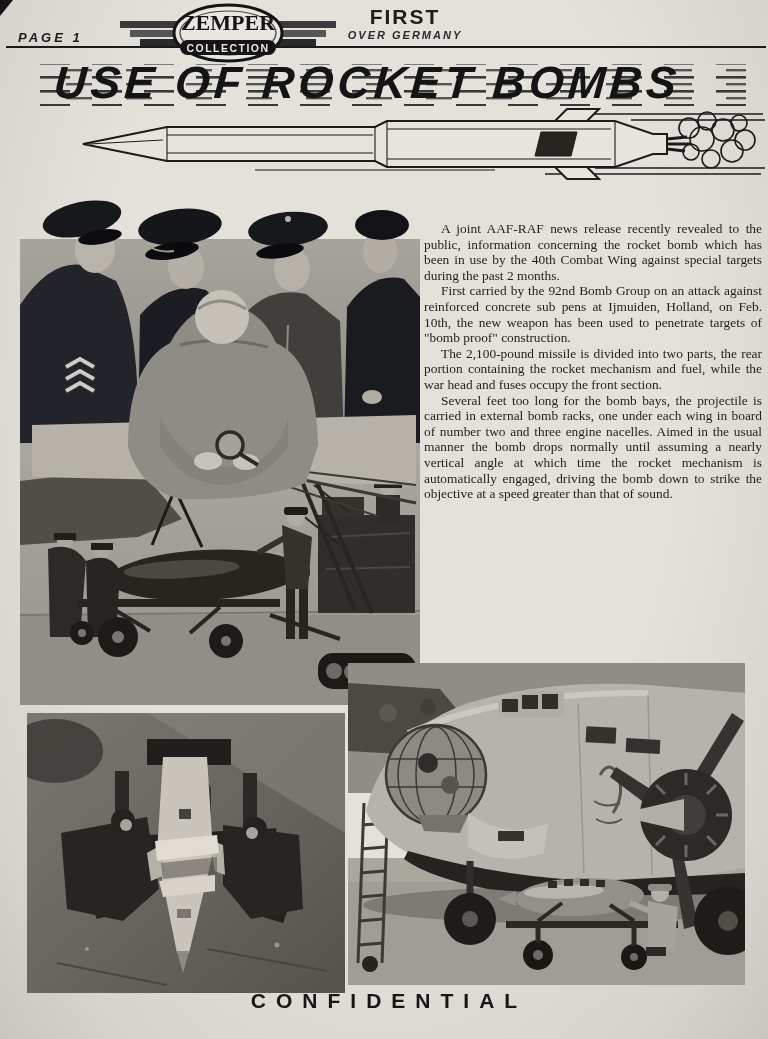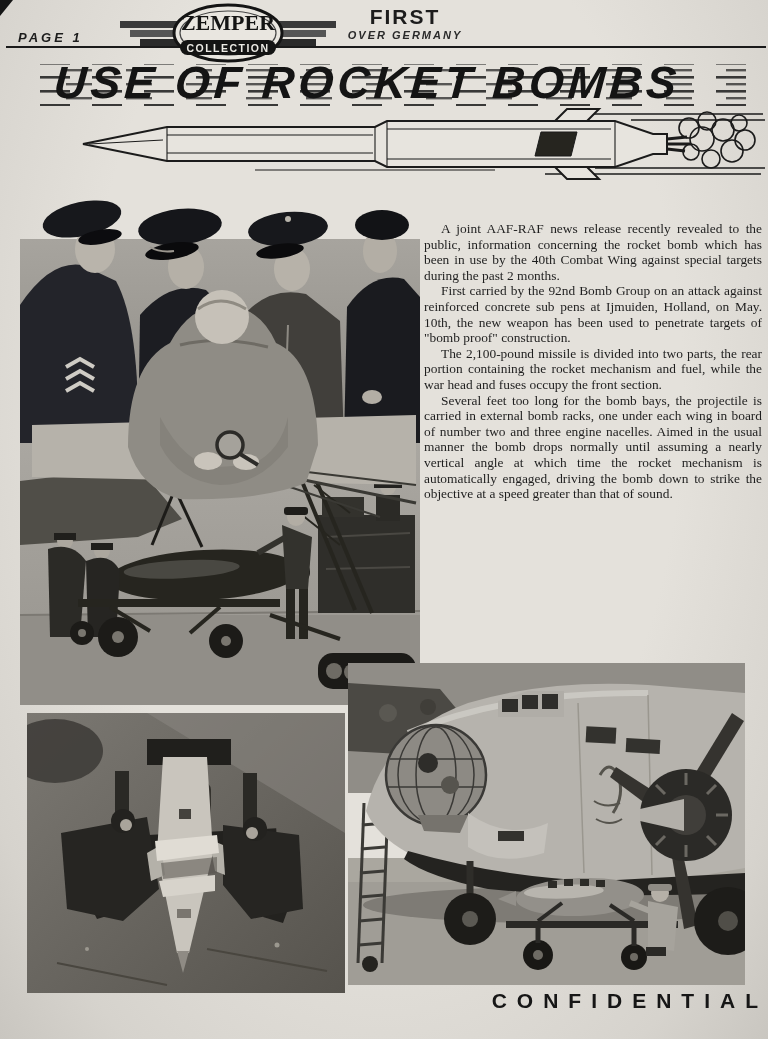--- a/index.html
+++ b/index.html
@@ -22,21 +22,21 @@
   .headline{
     position:absolute;left:14px;top:1px;margin:0;white-space:nowrap;
     font-family:"Liberation Sans",sans-serif;font-style:italic;font-weight:bold;
     font-size:45px;letter-spacing:4px;transform:skewX(-4deg);color:#141414;
   }
   
   .article{left:424px;top:184px;width:338px;font-family:Liberation Serif, serif;
     font-size:13.4px;line-height:15.6px;text-align:justify;color:#1e1e1e;margin-top:37px;}
   .article p{margin:0;text-indent:17px;}
   
-  .footer{left:0;top:989px;width:768px;text-align:right;}
+  .footer{left:0;top:989px;width:768px;text-align:center;}
   .footer span{font-size:21px;font-weight:bold;letter-spacing:10px;padding-left:10px;color:#161616;}
   .photo{display:block;}
 </style>
 </head>
 <body>
 
 <div class="page">
 
   <div class="abs corner-blot"></div>
   <div class="abs header-rule"></div>
@@ -248,21 +248,21 @@
       <path d="M 140 232 Q 165 280 198 282 L 230 280 Q 260 268 268 232 L 268 262 Q 240 300 200 300 Q 158 296 140 260 Z" fill="#85827b"></path>
       <ellipse cx="188" cy="276" rx="14" ry="9" fill="#c9c4bb"></ellipse>
       <ellipse cx="226" cy="277" rx="13" ry="8" fill="#c9c4bb"></ellipse>
       <circle cx="210" cy="260" r="13" fill="#a5a29b" stroke="#2c2b28" stroke-width="3.5"></circle>
       <line x1="220" y1="269" x2="238" y2="280" stroke="#2c2b28" stroke-width="4"></line>
     </g>
   </svg>
 
   <div class="abs article">
     <p>A joint AAF-RAF news release recently revealed to the public, information concerning the rocket bomb which has been in use by the 40th Combat Wing against special targets during the past 2 months.</p>
-    <p>First carried by the 92nd Bomb Group on an attack against reinforced concrete sub pens at Ijmuiden, Holland, on May. 10th, the new weapon has been used to penetrate targets of "bomb proof" construction.</p>
+    <p>First carried by the 92nd Bomb Group on an attack against reinforced concrete sub pens at Ijmuiden, Holland, on Feb. 10th, the new weapon has been used to penetrate targets of "bomb proof" construction.</p>
     <p>The 2,100-pound missile is divided into two parts, the rear portion containing the rocket mechanism and fuel, while the war head and fuses occupy the front section.</p>
     <p>Several feet too long for the bomb bays, the projectile is carried in external bomb racks, one under each wing in board of number two and three engine nacelles.  Aimed in the usual manner the bomb drops normally until assuming a nearly vertical angle at which time the rocket mechanism is automatically engaged, driving the bomb down to strike the objective at a speed greater than that of sound.</p>
   </div>
 
   <svg class="abs photo" style="left:27px;top:713px;" width="318" height="280" viewBox="0 0 318 280" role="img" aria-label="Ground crew behind a rocket bomb resting on a trailer, nose toward the camera">
     <rect x="0" y="0" width="318" height="280" fill="url(#p3bg)"></rect>
     <polygon points="120,0 318,0 318,120" fill="#8a8781" opacity="0.55"></polygon>
     <ellipse cx="28" cy="38" rx="48" ry="32" fill="#3c3a36" opacity="0.85"></ellipse>
     <line x1="30" y1="250" x2="140" y2="272" stroke="#49463f" stroke-width="2"></line>
     <line x1="180" y1="236" x2="300" y2="258" stroke="#49463f" stroke-width="2"></line>

